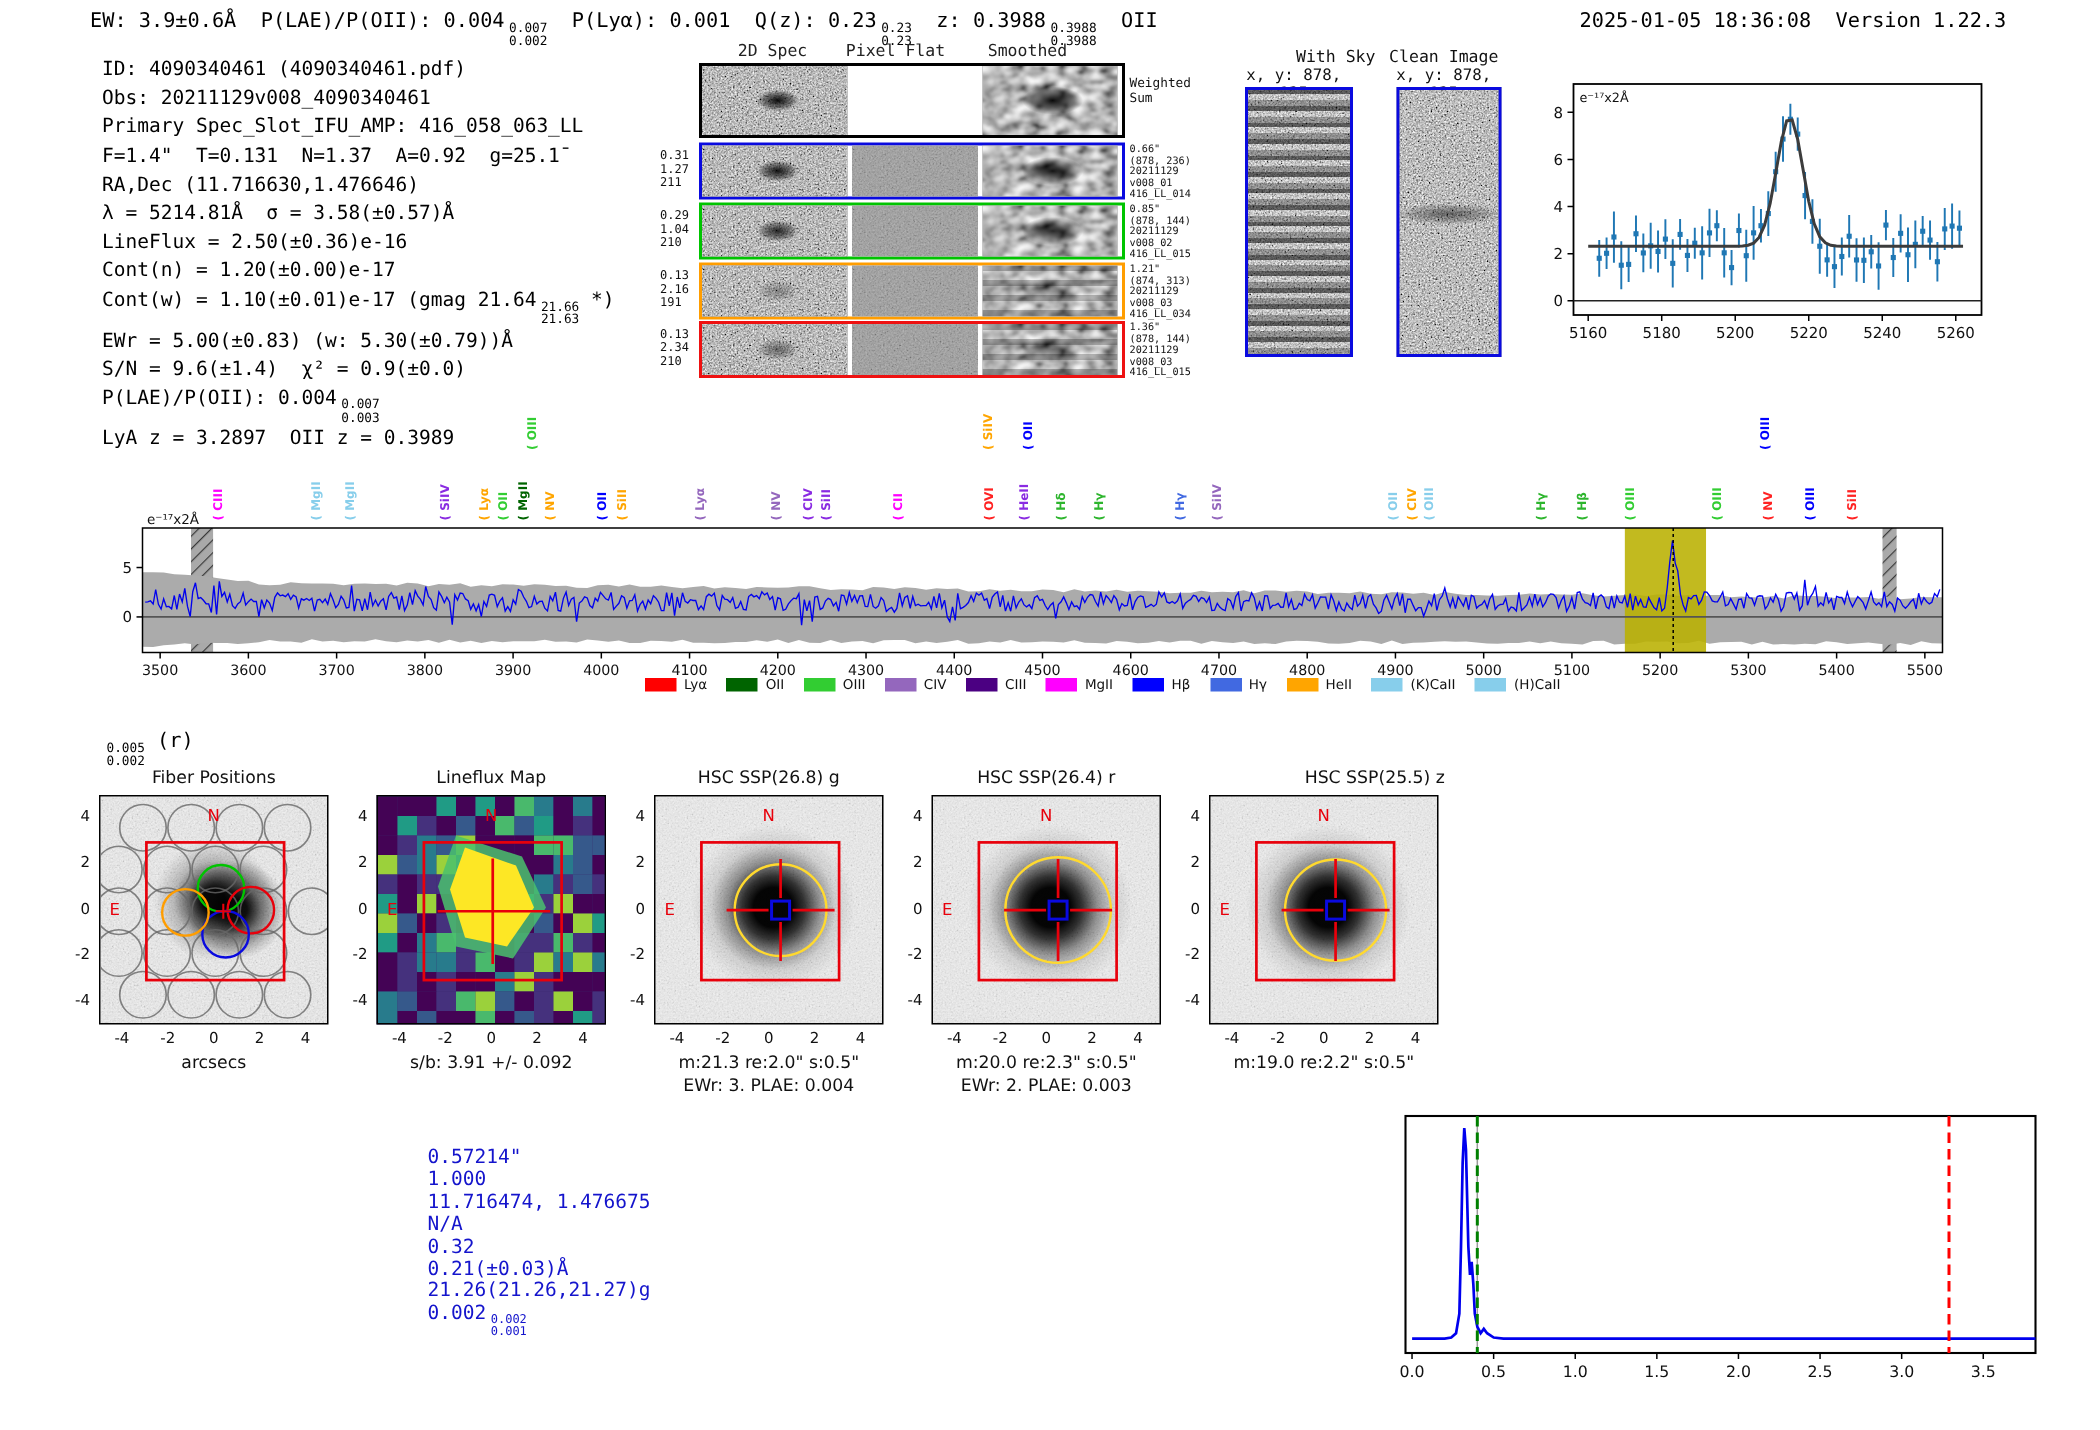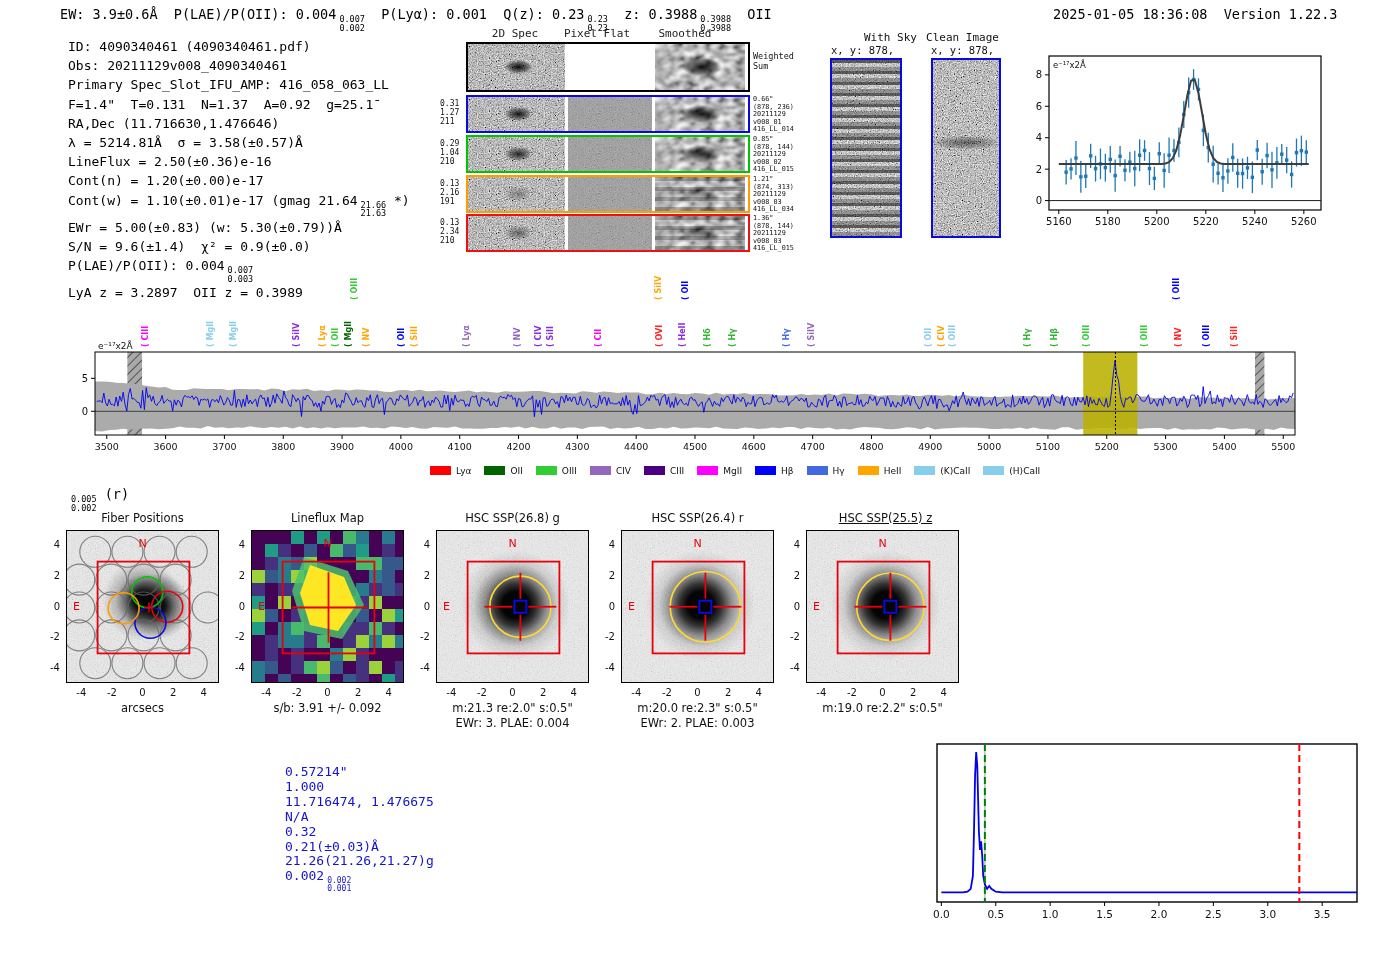--- a/index.html
+++ b/index.html
@@ -426,21 +426,21 @@
       <line x1="1036.764705882353" y1="97" x2="1036.764705882353" y2="101" stroke="#000"></line>
       <text x="1036.764705882353" y="112" font-size="9.5" text-anchor="middle" fill="#111" font-family="&quot;DejaVu Sans&quot;,sans-serif">5200</text>
       <line x1="1095.5882352941178" y1="97" x2="1095.5882352941178" y2="101" stroke="#000"></line>
       <text x="1095.5882352941178" y="112" font-size="9.5" text-anchor="middle" fill="#111" font-family="&quot;DejaVu Sans&quot;,sans-serif">5300</text>
       <line x1="1154.4117647058824" y1="97" x2="1154.4117647058824" y2="101" stroke="#000"></line>
       <text x="1154.4117647058824" y="112" font-size="9.5" text-anchor="middle" fill="#111" font-family="&quot;DejaVu Sans&quot;,sans-serif">5400</text>
       <line x1="1213.235294117647" y1="97" x2="1213.235294117647" y2="101" stroke="#000"></line>
       <text x="1213.235294117647" y="112" font-size="9.5" text-anchor="middle" fill="#111" font-family="&quot;DejaVu Sans&quot;,sans-serif">5500</text>
       <text x="28" y="11" font-size="9" text-anchor="start" fill="#111" font-family="&quot;DejaVu Sans&quot;,sans-serif">e⁻¹⁷x2Å</text>
     </svg>
-  <div class="abs" id="speclegend" style="left:398px;top:460px;white-space:nowrap;padding-left:32px;"><span class="legend-item">
+  <div class="abs" id="speclegend" style="left:398px;top:446px;white-space:nowrap;padding-left:32px;"><span class="legend-item">
         <span class="legend-sw" style="background: rgb(255, 0, 0);"></span>
         <span class="leg-lab">Lyα</span>
       </span><span class="legend-item">
         <span class="legend-sw" style="background: rgb(0, 100, 0);"></span>
         <span class="leg-lab">OII</span>
       </span><span class="legend-item">
         <span class="legend-sw" style="background: rgb(50, 205, 50);"></span>
         <span class="leg-lab">OIII</span>
       </span><span class="legend-item">
         <span class="legend-sw" style="background: rgb(148, 103, 189);"></span>
@@ -741,21 +741,21 @@
       <div class="tick" style="left: 595px; top: 600.5px; width: 20px; text-align: right;">0</div>
       <div class="tick" style="left: 687.5px; top: 687px; width: 20px; text-align: center;">0</div>
       <div class="tick" style="left: 595px; top: 569.9px; width: 20px; text-align: right;">2</div>
       <div class="tick" style="left: 718.1px; top: 687px; width: 20px; text-align: center;">2</div>
       <div class="tick" style="left: 595px; top: 539.3px; width: 20px; text-align: right;">4</div>
       <div class="tick" style="left: 748.7px; top: 687px; width: 20px; text-align: center;">4</div>
       <div class="abs tick cap2" style="left: 596px; top: 701px; width: 203px; text-align: center;">m:20.0 re:2.3" s:0.5"</div>
       <div class="abs tick cap2" style="left: 596px; top: 716px; width: 203px; text-align: center;">EWr: 2. PLAE: 0.003</div>
       <div class="abs tick red sans" style="left: 691.5px; top: 537px; width: 12px; text-align: center; font-size: 11px;">N</div>
       <div class="abs tick red sans" style="left: 628px; top: 599.5px; width: 12px; font-size: 11px;">E</div>
-      <div class="abs cut-title sans" style="left: 789px; top: 511px; width: 193px; text-decoration: underline;">HSC SSP(25.5) z</div>
+      <div class="abs cut-title sans" style="left: 820px; top: 511px; width: 193px;">HSC SSP(25.5) z</div>
       <div class="panel-box" style="left: 806px; top: 530px; width: 153px; height: 153px; border: 1.2px solid rgb(0, 0, 0);">
         <svg class="noise">
           <rect width="100%" height="100%" filter="url(#fnoise)" opacity="0.16"></rect>
         </svg>
         <div class="blob" style="background: radial-gradient(circle at 52% 49%, rgba(0, 0, 0, 0.98) 0px, rgba(0, 0, 0, 0.98) 12%, rgba(0, 0, 0, 0.78) 19%, rgba(0, 0, 0, 0.38) 28%, rgba(0, 0, 0, 0.1) 38%, transparent 50%);"></div>
         <svg width="153" height="153" style="position:absolute;inset:0;">
           <circle cx="83.385" cy="75.735" r="33.7" fill="none" stroke="#ffd92e" stroke-width="1.6"></circle>
           <line x1="47.385000000000005" y1="75.735" x2="75.385" y2="75.735" stroke="#e8000b" stroke-width="1.8"></line>
           <line x1="91.385" y1="75.735" x2="119.385" y2="75.735" stroke="#e8000b" stroke-width="1.8"></line>
           <line x1="83.385" y1="41.735" x2="83.385" y2="67.735" stroke="#e8000b" stroke-width="1.8"></line>

